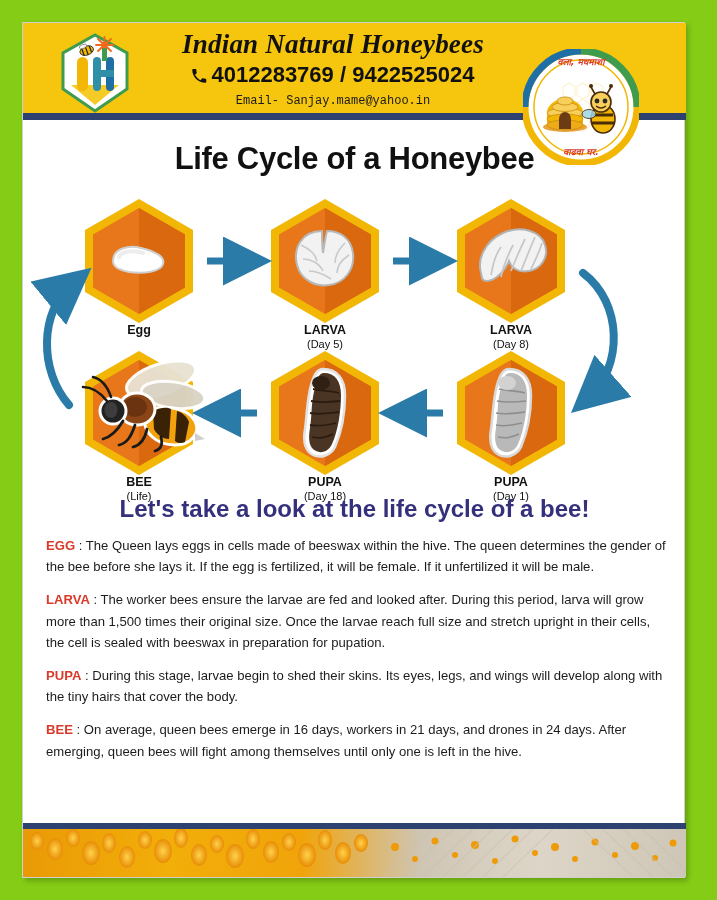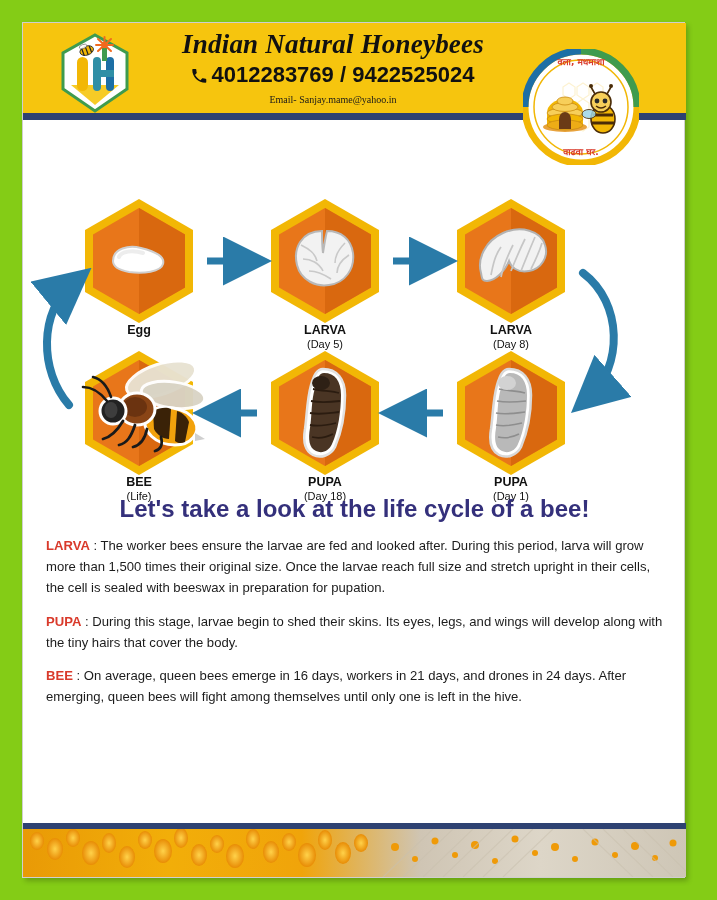--- a/index.html
+++ b/index.html
@@ -72,32 +72,32 @@
   .brand-phone {
     font-family: "Liberation Sans", sans-serif;
     font-weight: bold;
     font-size: 22px;
     color: #111;
     margin-top: 2px;
     white-space: nowrap;
   }
   .phone-ico { display:inline-block; vertical-align: -2px; margin-right: 4px; }
   .brand-email {
-    font-family: Liberation Serif, serif;
-    font-size: 10px;
+    font-family: Liberation Mono, monospace;
+    font-size: 12px;
     color: #1a1a1a;
     margin-top: 4px;
     white-space: nowrap;
   }
 
   
   .logo-seal {
     position: absolute;
     left: 500px; top: 26px;
-    width: 116px; height: 116px;
+    width: 116px; height: 116px; font-style: italic;
   }
 
   
   .main-title {
     position: absolute;
     left: 0; top: 118px;
     width: 663px;
     text-align: center;
     font-size: 31px;
     font-weight: bold;
@@ -265,20 +265,21 @@
             <ellipse cx="2" cy="21" rx="7" ry="4.5" fill="#9ed7e8" opacity="0.85" stroke="#4a2c08" stroke-width="1"></ellipse>
           </g>
           <g fill="#d93a2b" font-size="9" font-weight="bold" font-family="'DejaVu Sans', sans-serif">
             <text x="58" y="16" text-anchor="middle">वला, मधमाशा</text>
             <text x="58" y="106" text-anchor="middle">वाढवा घर.</text>
           </g>
         </svg>
       </div>
     </div>
 
+    <div class="main-title">Life Cycle of a Honeybee</div>
 
     <div class="cycle">
       <svg class="cycle-svg" width="663" height="310" viewBox="0 0 663 310">
         <defs>
           <g id="hexshape">
             <polygon points="0,-62 54,-31 54,31 0,62 -54,31 -54,-31" fill="#f2b705"></polygon>
             <polygon points="0,-53 46,-26.5 46,26.5 0,53 -46,26.5 -46,-26.5" fill="#e8761a"></polygon>
             <polygon points="0,-53 46,-26.5 46,26.5 0,53" fill="#d9680f"></polygon>
           </g>
           <marker id="arrowblue" markerWidth="7" markerHeight="7" refX="4" refY="3.5" orient="auto">
@@ -438,20 +439,23 @@
       </div>
       <div class="stage-label" style="left:428px; top:284px;">
         <span>PUPA</span>
         <span class="sub">(Day 1)</span>
       </div>
     </div>
 
     <div class="tagline">Let's take a look at the life cycle of a bee!</div>
 
     <div class="body-copy">
+      <p class="para">
+        <span class="key">EGG</span><span> : The Queen lays eggs in cells made of beeswax within the hive. The queen determines the gender of the bee before she lays it. If the egg is fertilized, it will be female. If it unfertilized it will be male.</span>
+      </p>
       <p class="para">
         <span class="key">LARVA</span><span> : The worker bees ensure the larvae are fed and looked after. During this period, larva will grow more than 1,500 times their original size. Once the larvae reach full size and stretch upright in their cells, the cell is sealed with beeswax in preparation for pupation.</span>
       </p>
       <p class="para">
         <span class="key">PUPA</span><span> : During this stage, larvae begin to shed their skins. Its eyes, legs, and wings will develop along with the tiny hairs that cover the body.</span>
       </p>
       <p class="para">
         <span class="key">BEE</span><span> : On average, queen bees emerge in 16 days, workers in 21 days, and drones in 24 days. After emerging, queen bees will fight among themselves until only one is left in the hive.</span>
       </p>
     </div>

